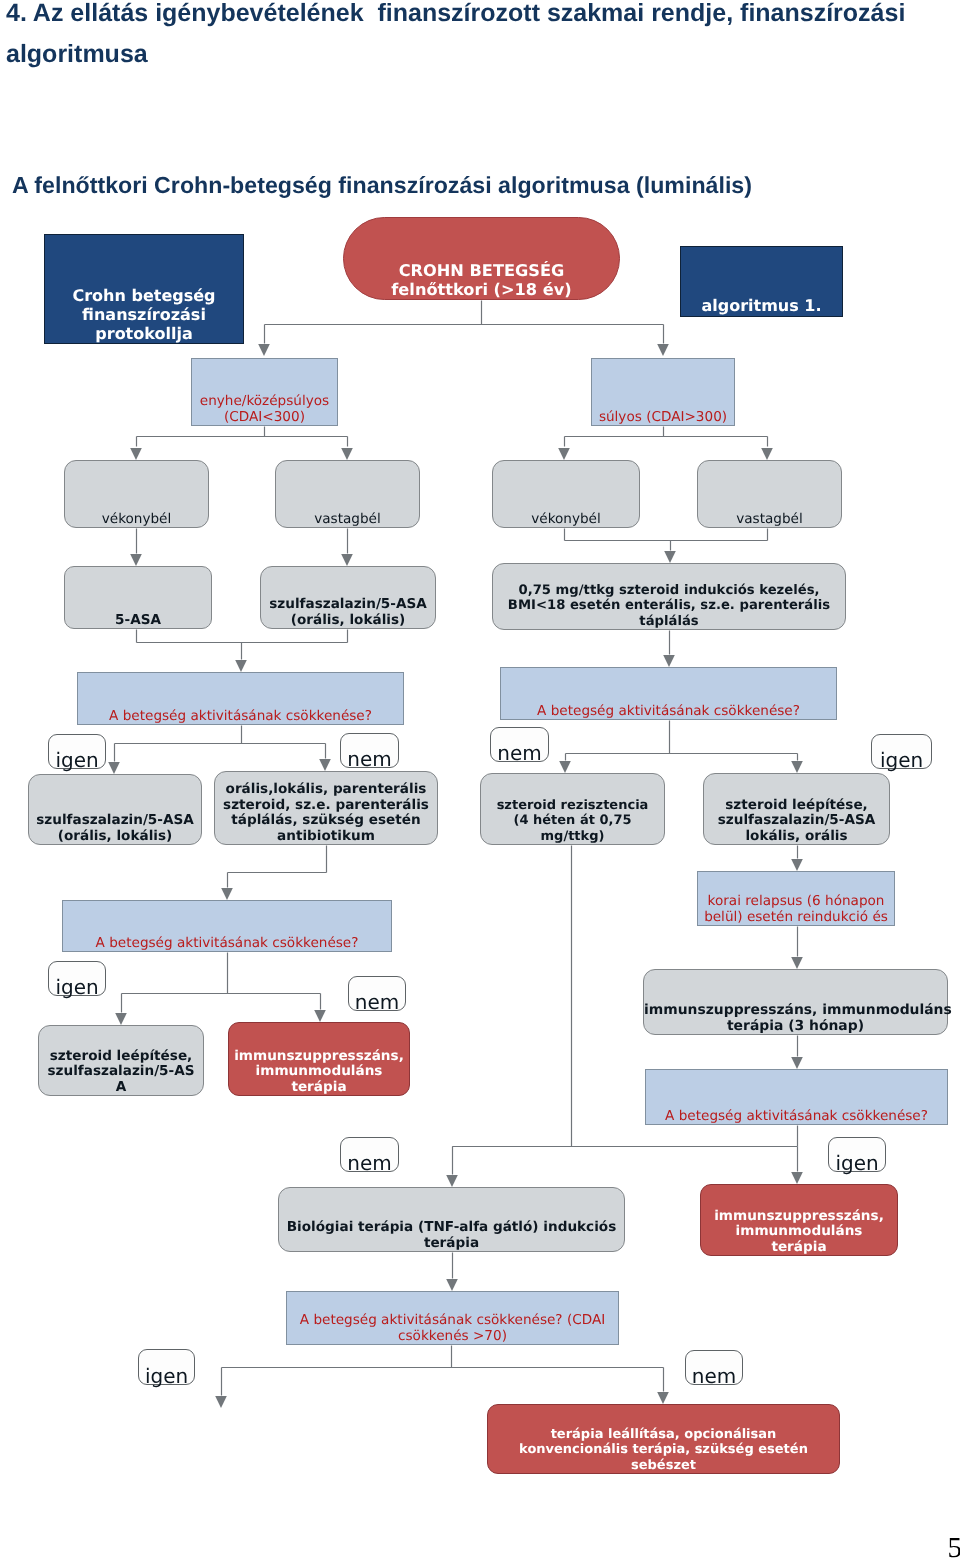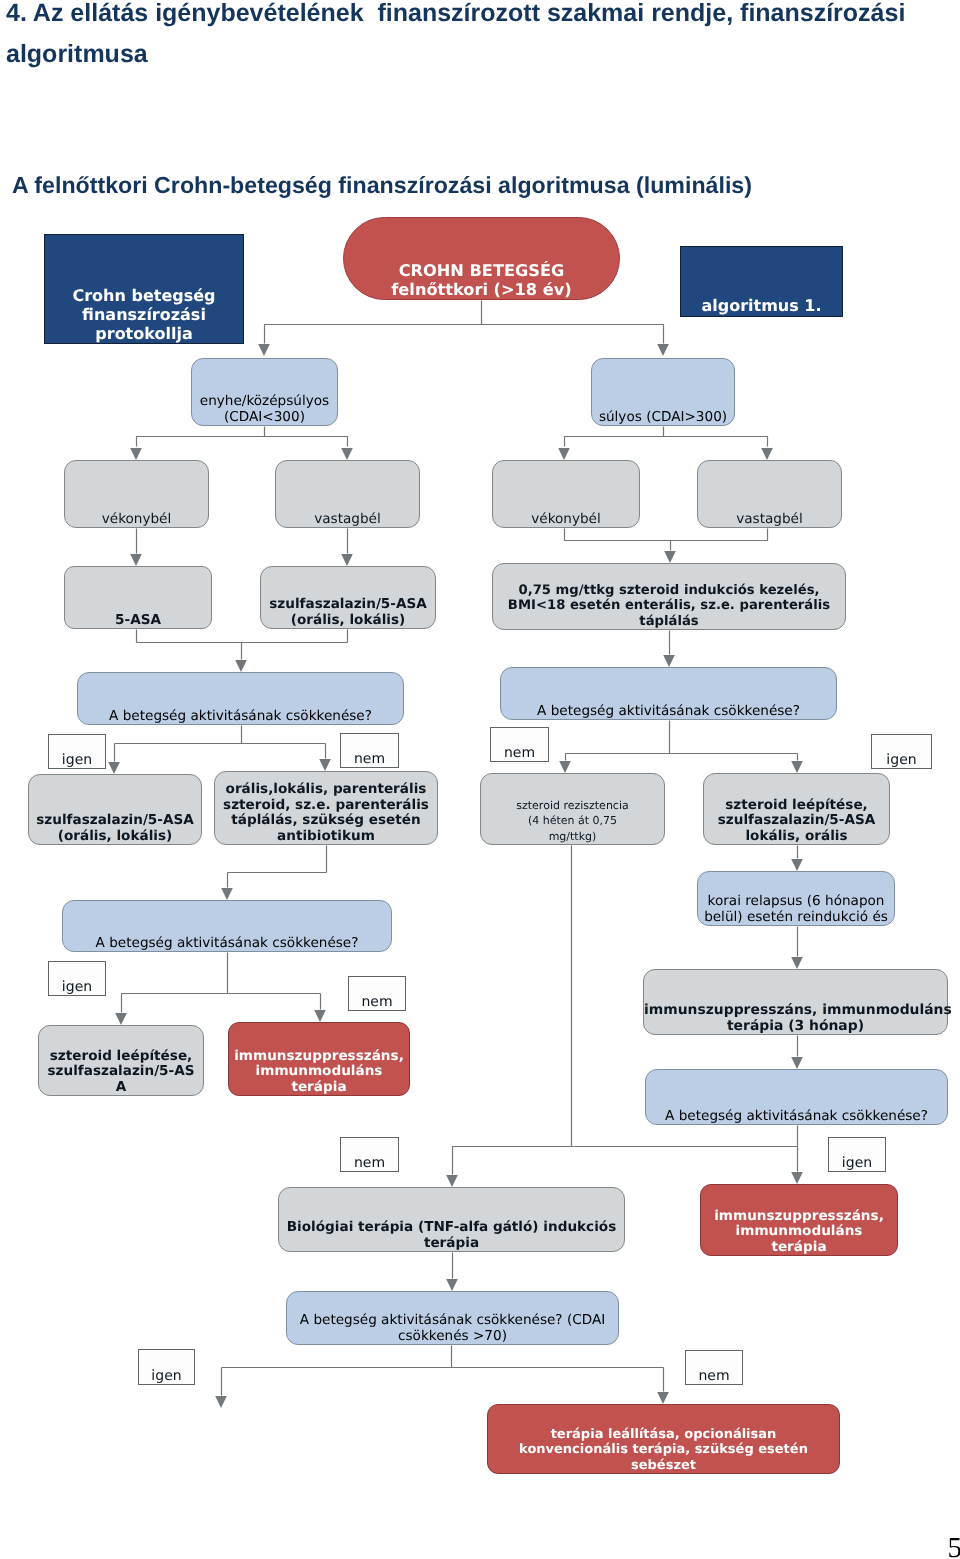--- a/index.html
+++ b/index.html
@@ -21,24 +21,24 @@
   .node{position:absolute;box-sizing:border-box;display:flex;align-items:flex-end;
         justify-content:center;text-align:center;}
   .node .txt{width:100%;}
   .node span{display:block;white-space:nowrap;}
 
   .n-navy{background:#20487e;border:1.2px solid #0f2238;color:#ffffff;font-weight:bold;}
   .n-red{background:#c15250;border:1px solid #a03c3e;color:#ffffff;font-weight:bold;
          border-radius:42px;}
   .n-redsm{background:#c15250;border:1.2px solid #8d3537;color:#ffffff;font-weight:bold;
            border-radius:11px;}
-  .n-blue{background:#bccee5;border:1.15px solid #81909f;color:#000000;border-radius:12px;}
+  .n-blue{background:#bccee5;border:1.15px solid #81909f;color:#b91c1c;border-radius:0;}
   .n-grey{background:#d2d6d9;border:1.15px solid #83878a;color:#0d1720;border-radius:12px;}
-  .n-label{background:#fdfdfd;border:1.1px solid #5e6366;color:#0d1720;border-radius:0;
-           font-size:14px;line-height:16px;}
+  .n-label{background:#fdfdfd;border:1.1px solid #5e6366;color:#0d1720;border-radius:9px;
+           font-size:20px;line-height:16px;}
 
   svg.conn{position:absolute;left:0;top:0;width:960px;height:1559px;}
 
   .pagenum{position:absolute;right:-2px;top:1532px;
            font-family:"Liberation Serif",serif;font-size:29px;color:#000;}
 
   svg.conn .arrowhead{fill:#72777b;stroke:none;}
 </style>
 </head>
 <body>
@@ -215,21 +215,21 @@
       </div>
     </div>
   <div class="node n-grey" style="left:214px;top:771px;width:224px;height:74px;font-size:13.6px;line-height:15.5px;font-weight:bold;padding-top:3px;">
       <div class="txt">
         <span>orális,lokális, parenterális</span>
         <span>szteroid, sz.e. parenterális</span>
         <span>táplálás, szükség esetén</span>
         <span>antibiotikum</span>
       </div>
     </div>
-  <div class="node n-grey" style="left:480px;top:773px;width:185px;height:72px;font-size:11px;line-height:15.5px;font-weight:normal;padding-top:14px;">
+  <div class="node n-grey" style="left:480px;top:773px;width:185px;height:72px;font-size:13px;line-height:15.5px;font-weight:bold;padding-top:14px;">
       <div class="txt">
         <span>szteroid rezisztencia</span>
         <span>(4 héten át 0,75</span>
         <span>mg/ttkg)</span>
       </div>
     </div>
   <div class="node n-grey" style="left:703px;top:773px;width:187px;height:72px;font-size:13.6px;line-height:15.5px;font-weight:bold;padding-top:3px;">
       <div class="txt">
         <span>szteroid leépítése,</span>
         <span>szulfaszalazin/5-ASA</span>

